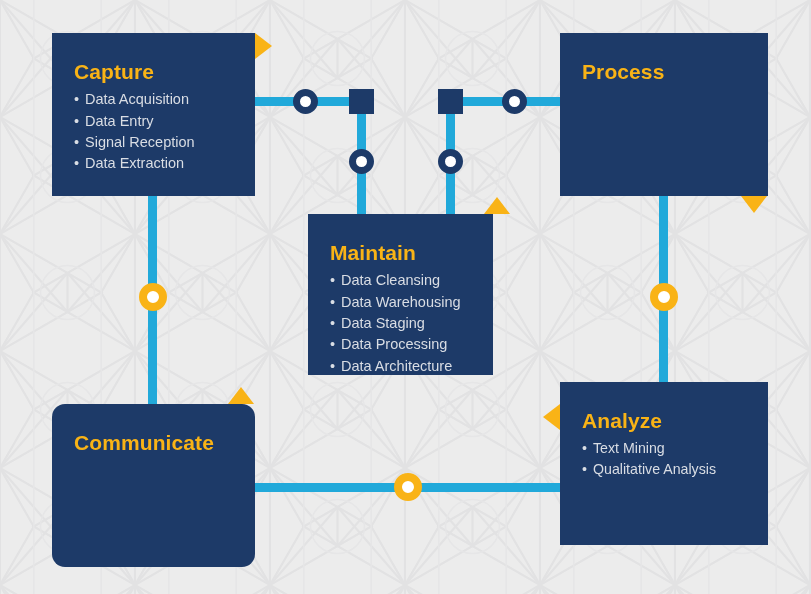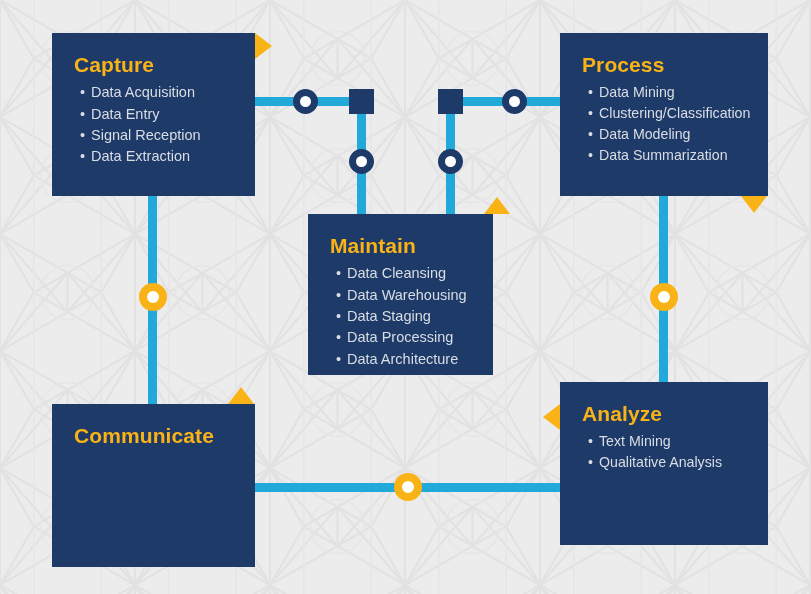--- a/index.html
+++ b/index.html
@@ -87,26 +87,26 @@
     position: absolute;
     background: #1d3a68;
     box-sizing: border-box;
     padding: 16px 20px 14px 22px;
   }
   .panel-title {
     color: #f9b316;
     font-size: 21px;
     font-weight: bold;
     letter-spacing: 0.1px;
-    margin: 4px 0 6px 0;
+    margin: 11px 0 6px 0;
     line-height: 1.1;
   }
   .panel-list {
     list-style: none;
-    margin: 6px;
+    margin: 0;
     padding: 0;
   }
   .panel-list li {
     color: #d9dde4;
     font-size: 14.5px;
     line-height: 1.48;
     white-space: nowrap;
     position: relative;
     padding-left: 11px;
   }
@@ -115,21 +115,21 @@
     position: absolute;
     left: 0;
     top: 0;
     color: #d9dde4;
   }
 
   
   #panel-capture     { left: 52px;  top: 33px;  width: 203px; height: 163px; }
   #panel-process     { left: 560px; top: 33px;  width: 208px; height: 163px; }
   #panel-maintain    { left: 308px; top: 214px; width: 185px; height: 161px; }
-  #panel-communicate { left: 52px;  top: 404px; width: 203px; height: 163px; }
+  #panel-communicate { left: 52px;  top: 404px; width: 203px; height: 163px; border-radius: 13px; }
   #panel-analyze     { left: 560px; top: 382px; width: 208px; height: 163px; }
 
   #panel-analyze .panel-list li,
   #panel-process .panel-list li { font-size: 14.2px; }
 </style>
 </head>
 <body>
 
 <div id="stage">
 
@@ -204,26 +204,20 @@
     <ul class="panel-list">
       <li>Data Acquisition</li>
       <li>Data Entry</li>
       <li>Signal Reception</li>
       <li>Data Extraction</li>
     </ul>
   </div>
 
   <div class="panel" id="panel-process">
     <div class="panel-title">Process</div>
-    <ul class="panel-list">
-      <li>Data Mining</li>
-      <li>Clustering/Classification</li>
-      <li>Data Modeling</li>
-      <li>Data Summarization</li>
-    </ul>
   </div>
 
   <div class="panel" id="panel-maintain">
     <div class="panel-title">Maintain</div>
     <ul class="panel-list">
       <li>Data Cleansing</li>
       <li>Data Warehousing</li>
       <li>Data Staging</li>
       <li>Data Processing</li>
       <li>Data Architecture</li>

